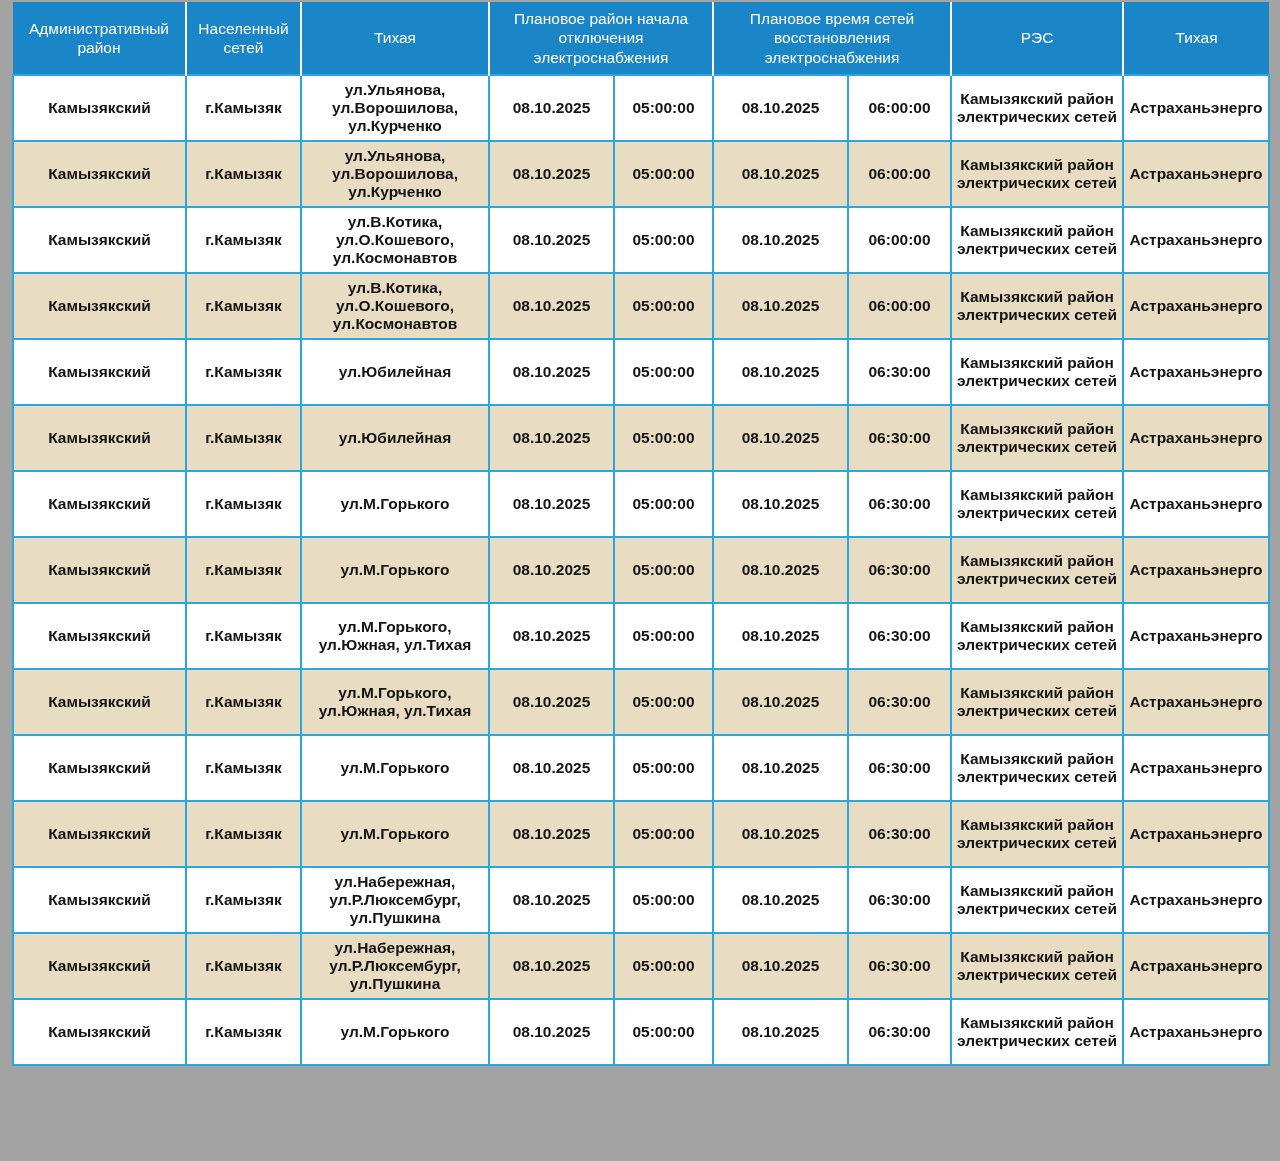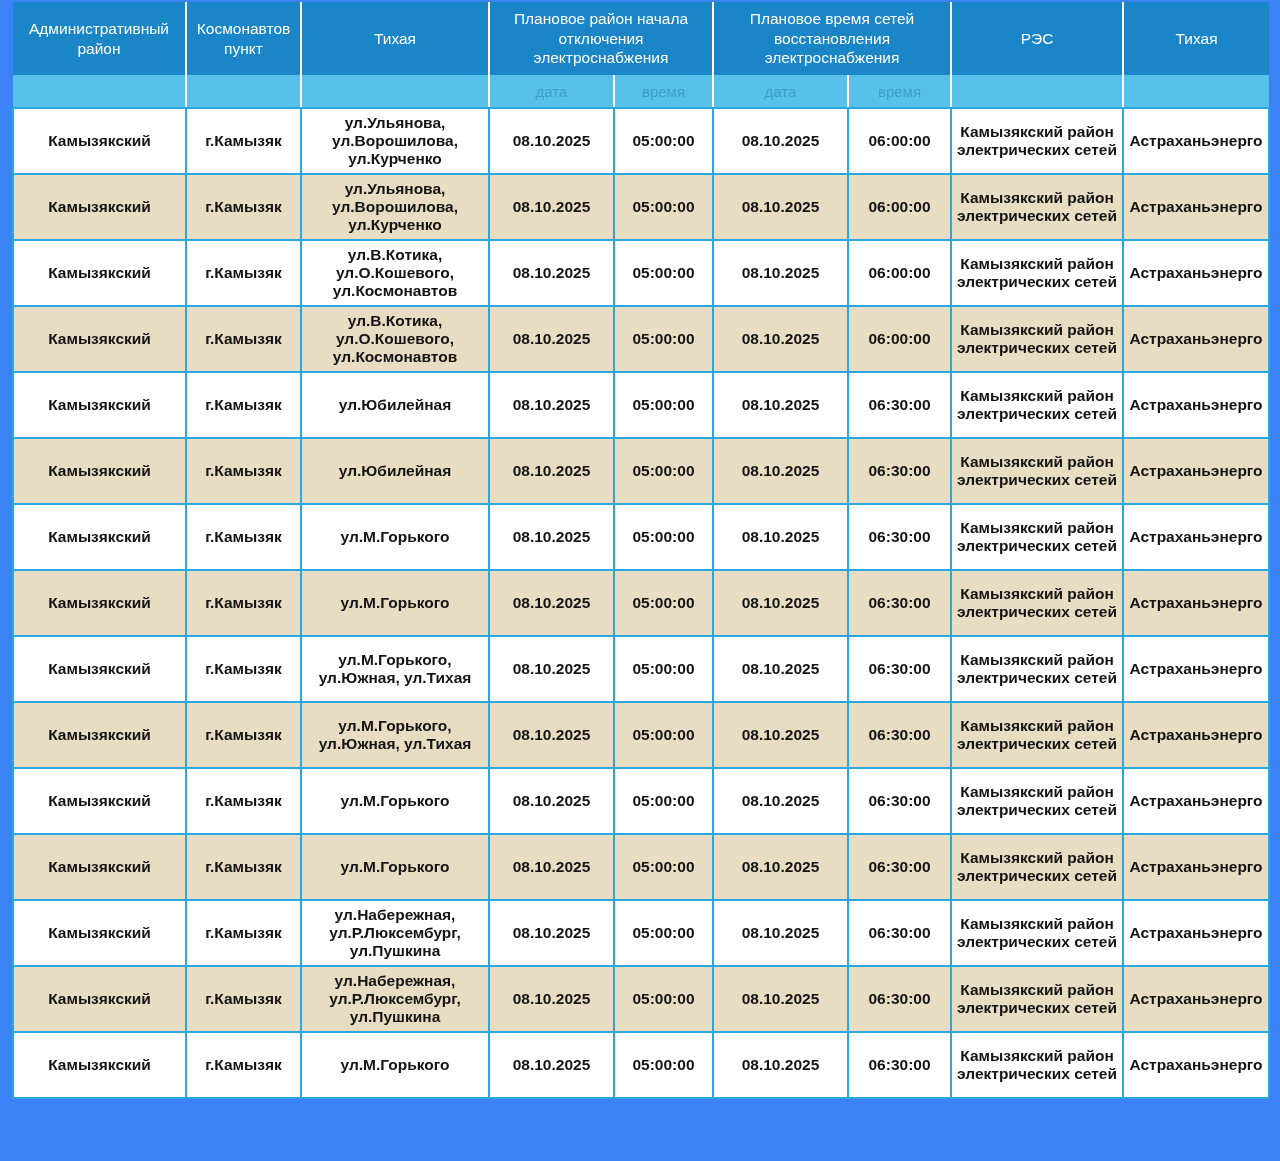--- a/index.html
+++ b/index.html
@@ -6,21 +6,21 @@
   html, body {
     margin: 0;
     padding: 0;
     background: #ffffff;
     width: 1280px;
     font-family: "Liberation Sans", "DejaVu Sans", sans-serif;
   }
   .page {
     width: 1280px;
     height: 1161px;
-    background: #3b82f6;
+    background: #a3a3a3;
     padding: 2px 12px 0 12px;
   }
   table.outage-table {
     width: 1256px;
     table-layout: fixed;
     border-collapse: collapse;
   }
   
   thead tr.main-header th {
     background: #1a86c8;
@@ -83,38 +83,27 @@
       <col style="width:125px">
       <col style="width:99px">
       <col style="width:135px">
       <col style="width:103px">
       <col style="width:172px">
       <col style="width:146px">
     </colgroup>
     <thead>
       <tr class="main-header">
         <th>Административный район</th>
-        <th>Космонавтов пункт</th>
+        <th>Населенный сетей</th>
         <th>Тихая</th>
         <th colspan="2">Плановое район начала отключения электроснабжения</th>
         <th colspan="2">Плановое время сетей восстановления электроснабжения</th>
         <th>РЭС</th>
         <th>Тихая</th>
       </tr>
-      <tr class="sub-header">
-        <td></td>
-        <td></td>
-        <td></td>
-        <td>дата</td>
-        <td>время</td>
-        <td>дата</td>
-        <td>время</td>
-        <td></td>
-        <td></td>
-      </tr>
     </thead>
     <tbody>
         <tr>
           <td>Камызякский</td>
           <td>г.Камызяк</td>
           <td>ул.Ульянова, ул.Ворошилова, ул.Курченко</td>
           <td>08.10.2025</td>
           <td>05:00:00</td>
           <td>08.10.2025</td>
           <td>06:00:00</td>

